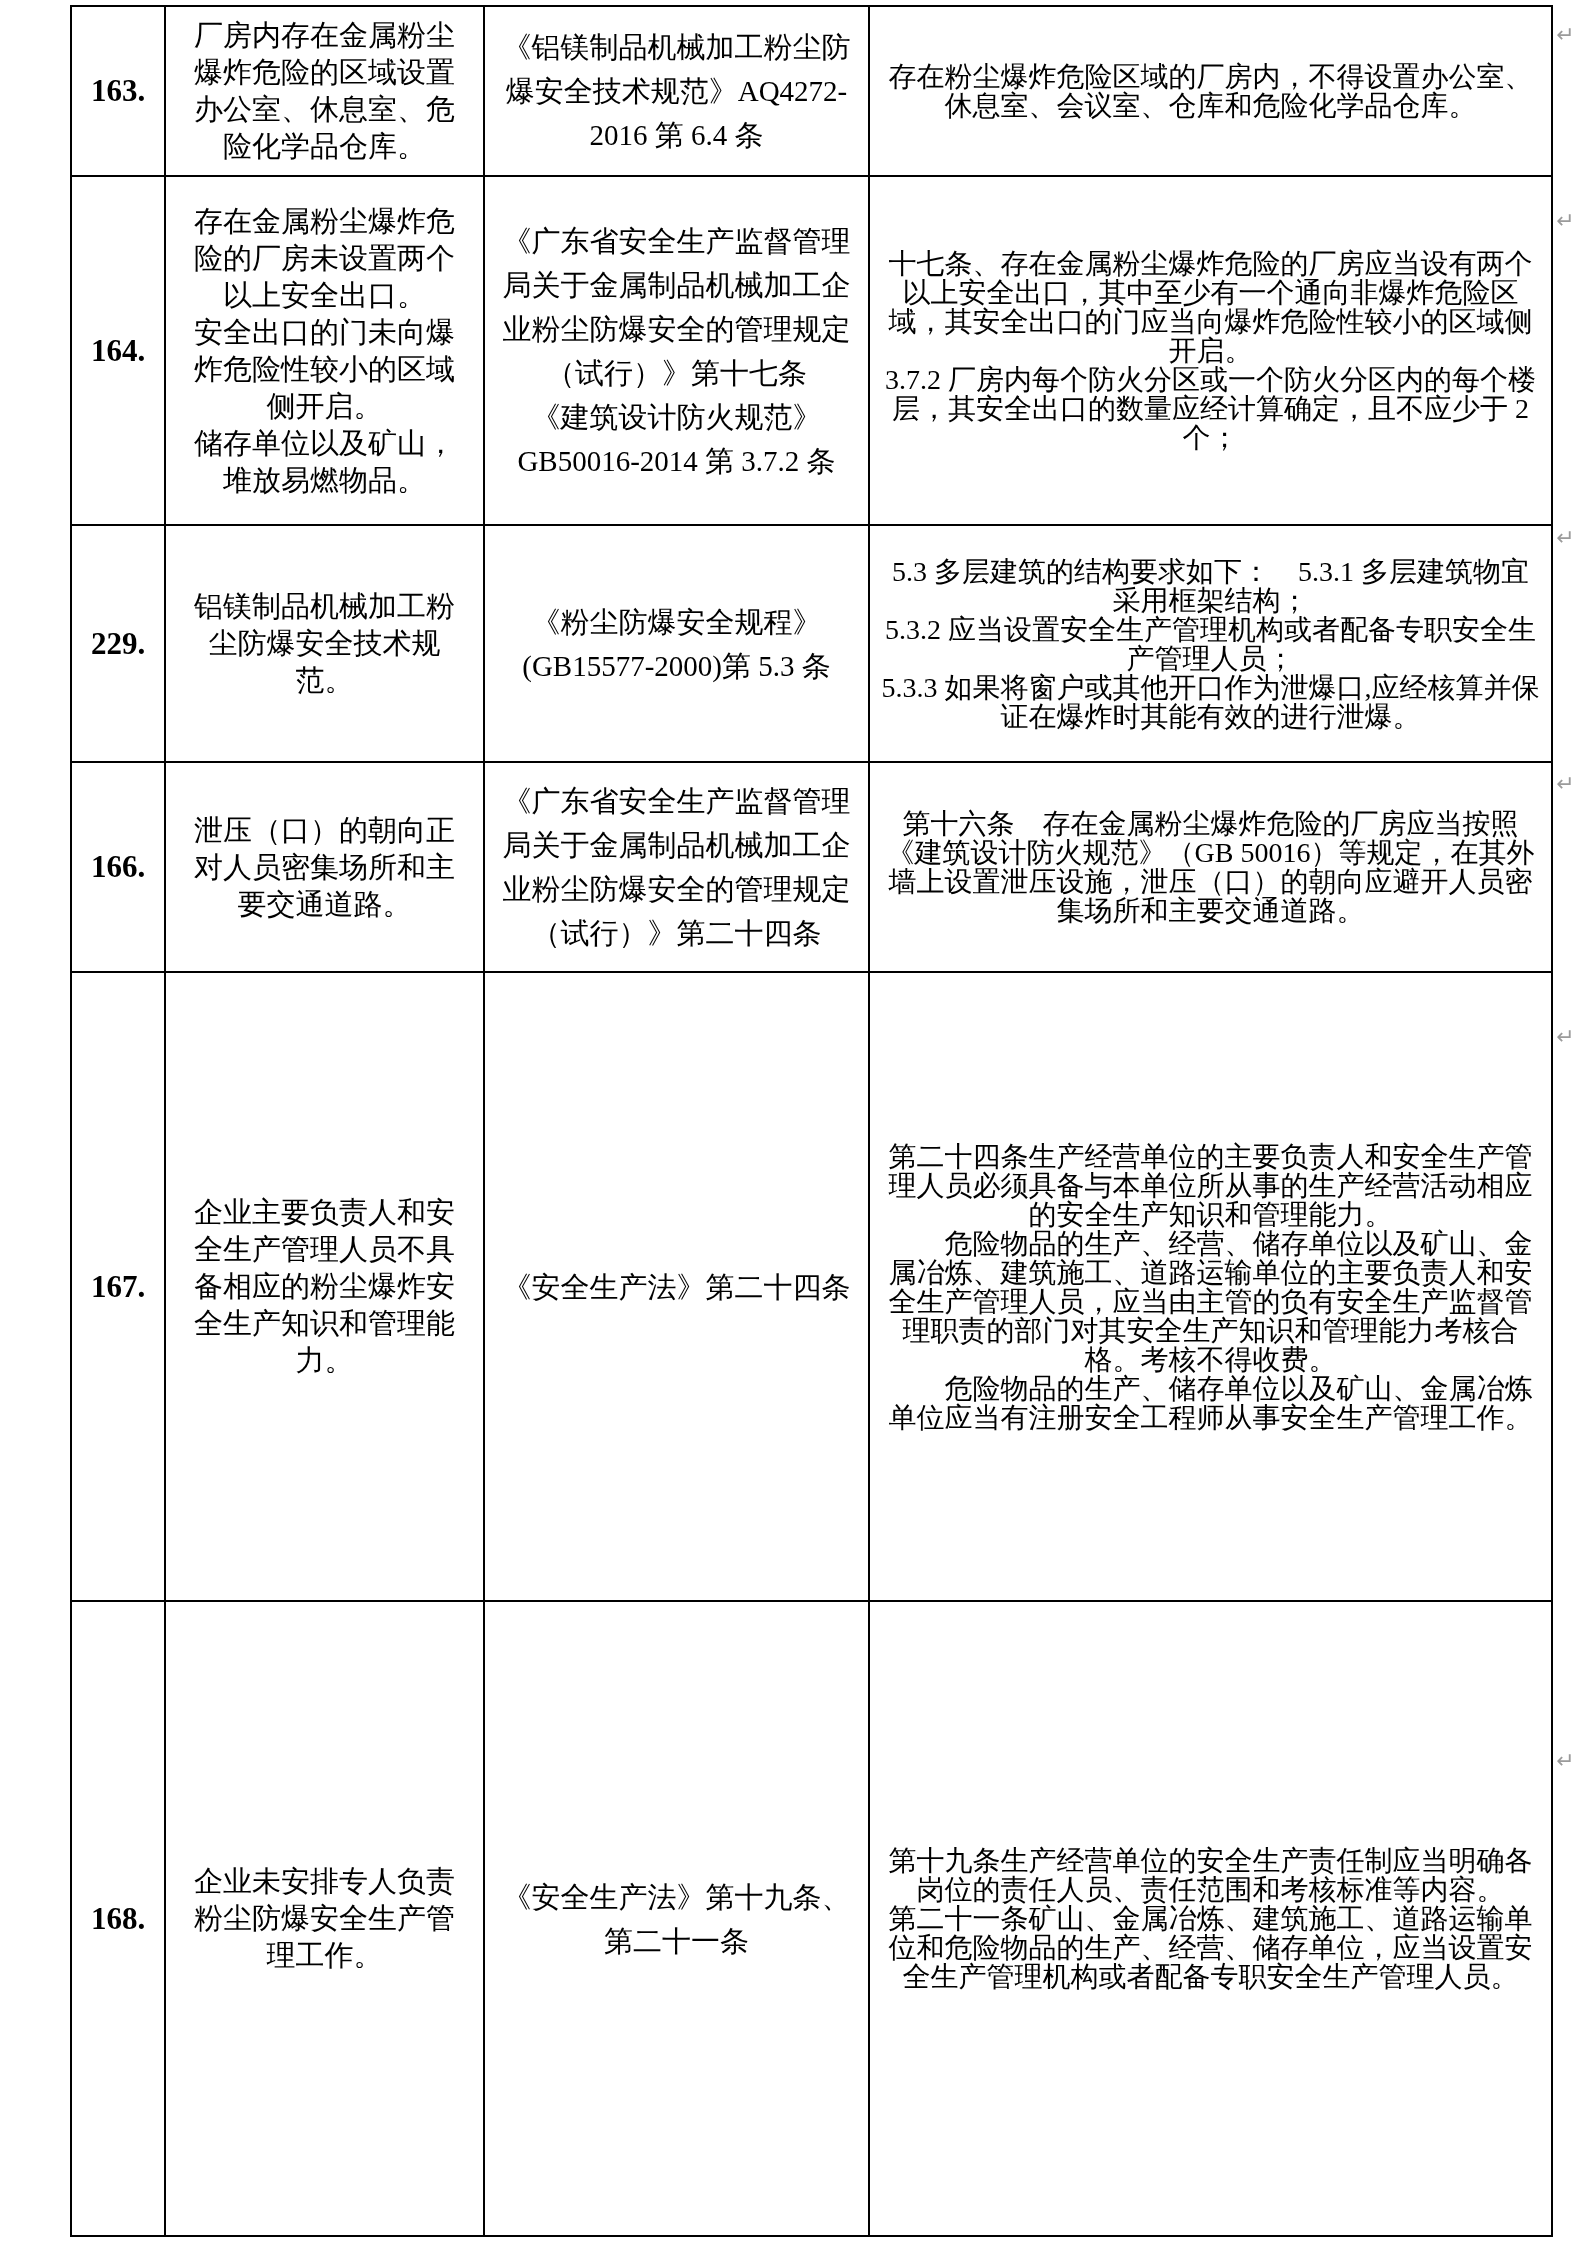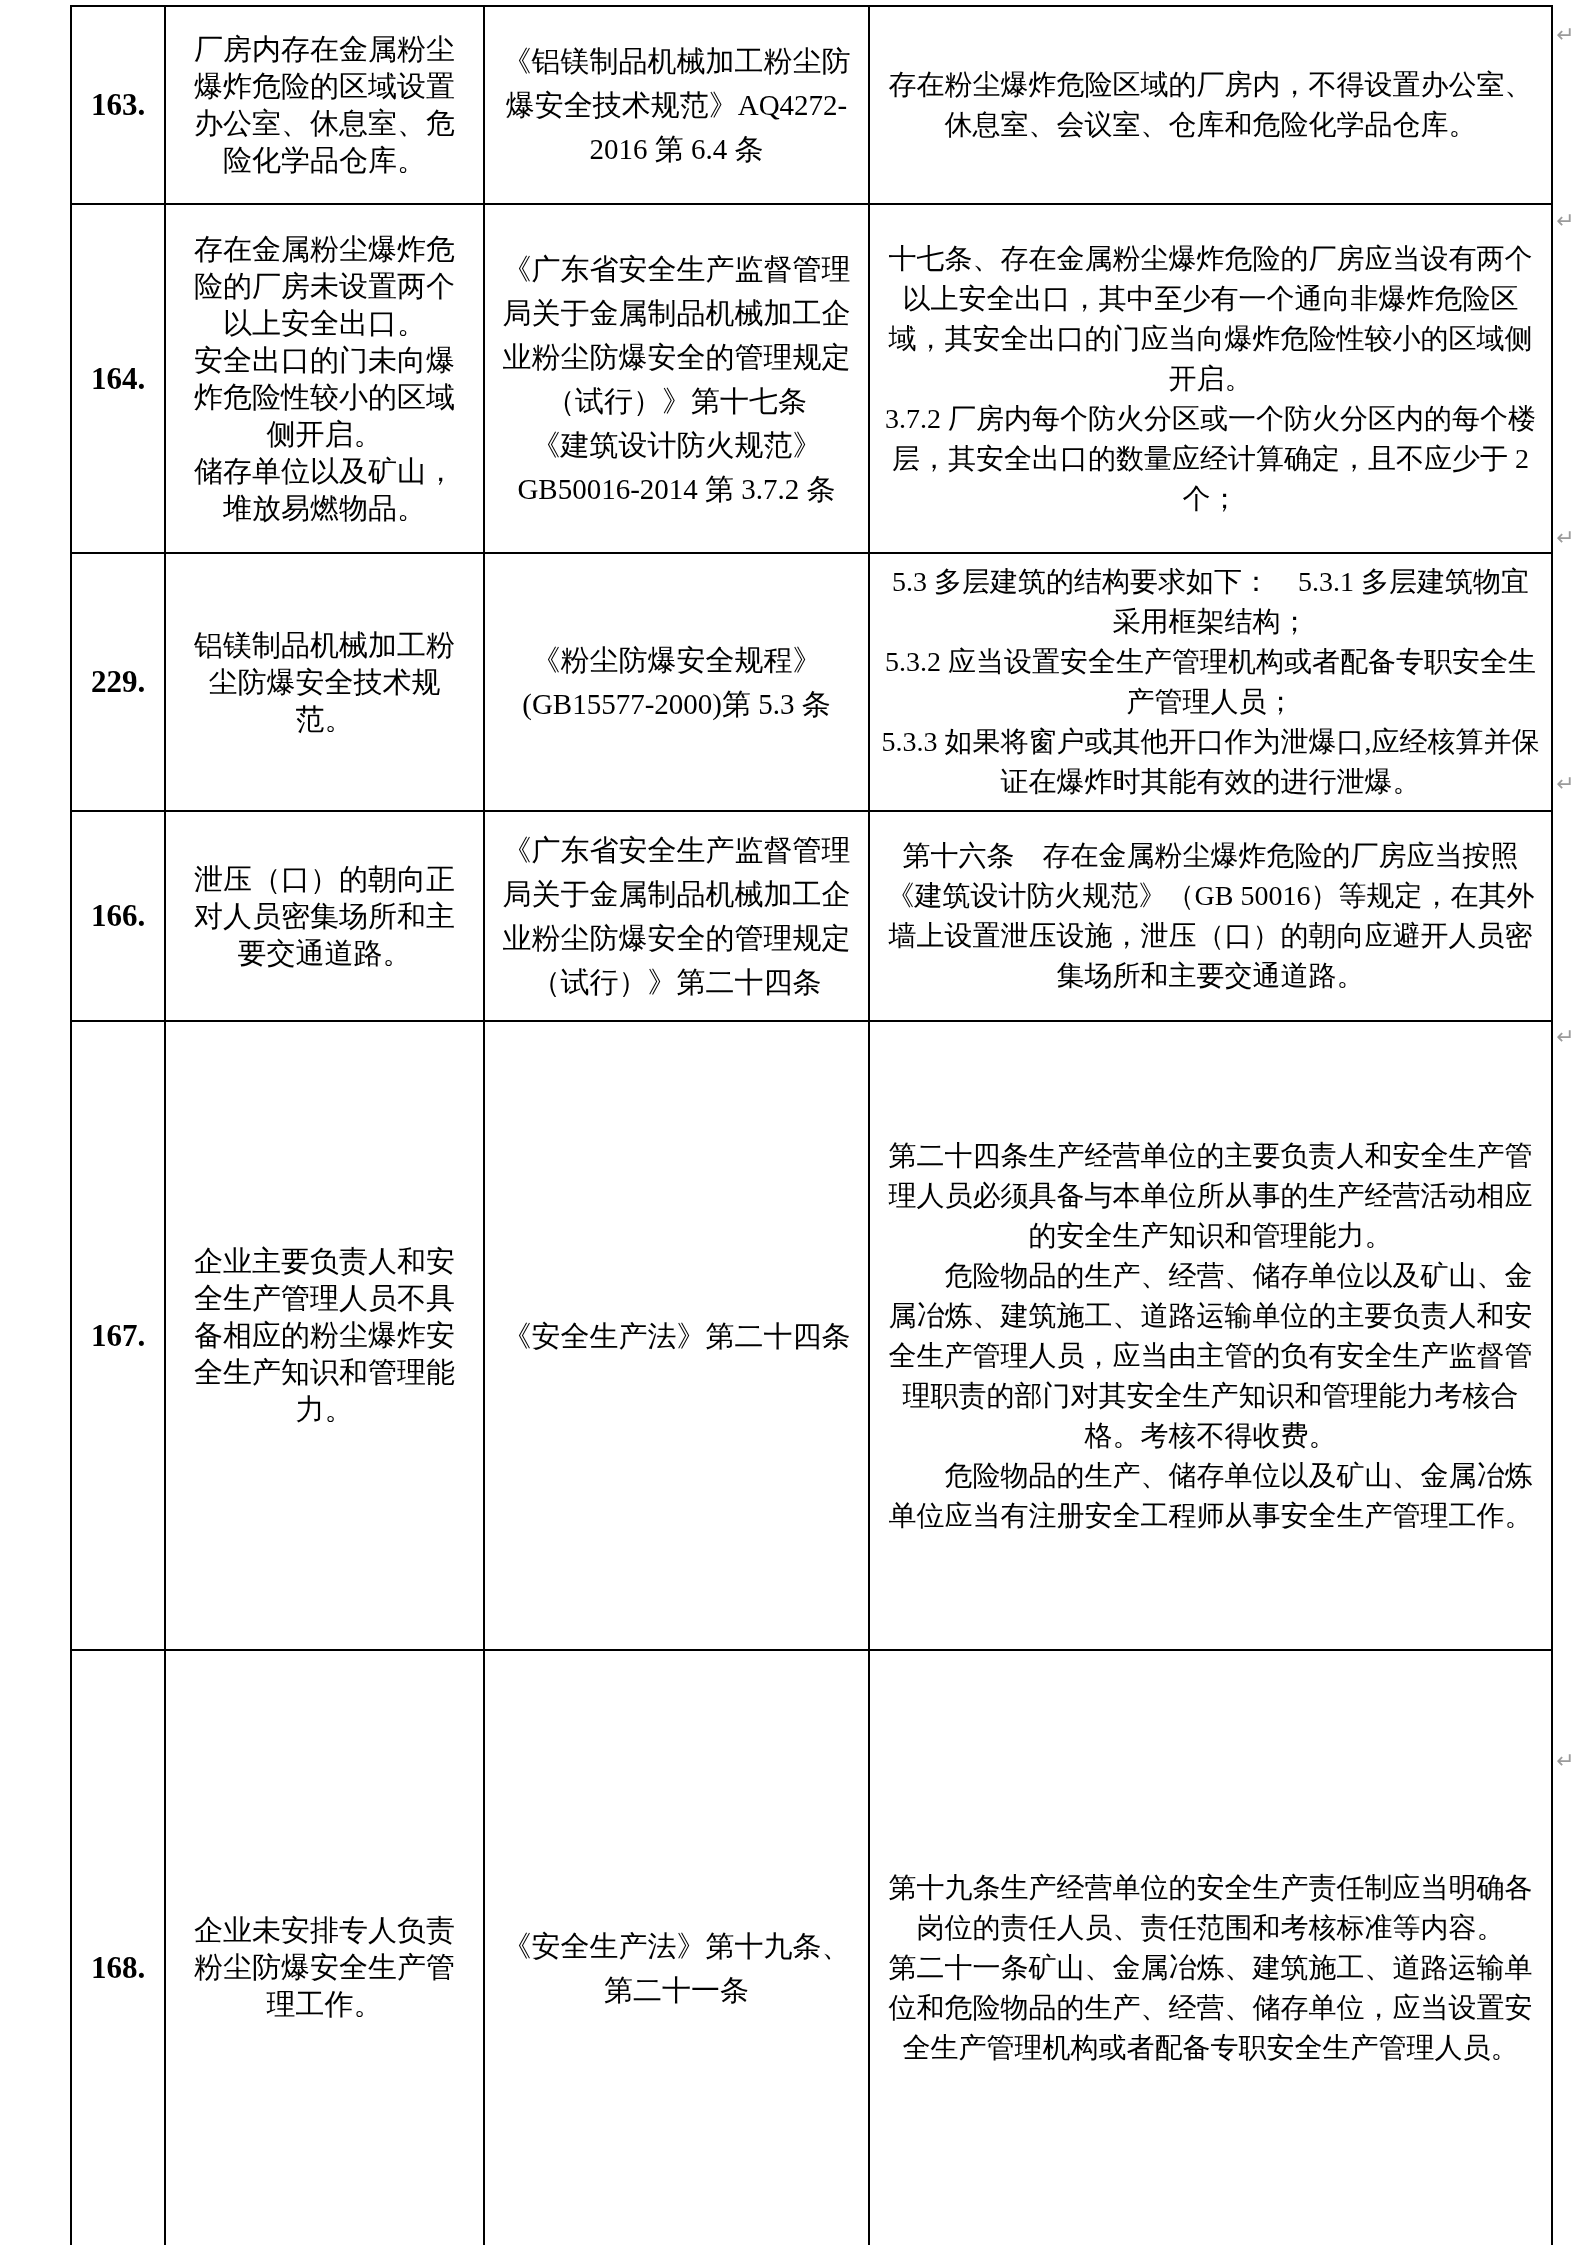--- a/index.html
+++ b/index.html
@@ -35,33 +35,33 @@
 
   td.c-no {
     text-align: center;
     font-size: 31px;
     font-weight: bold;
     padding: 0 2px;
   }
   td.c-issue {
     font-size: 29px;
     line-height: 37px;
-    padding: 24px 14px;
+    padding: 10px 14px;
     text-align: justify;
   }
   td.c-basis {
     font-size: 29px;
     line-height: 44px;
     padding: 16px 12px;
     text-align: justify;
   }
   td.c-detail {
     font-size: 28px;
-    line-height: 40px;
-    padding: 8px 10px;
+    line-height: 29px;
+    padding: 24px 10px;
     text-align: justify;
   }
   .para { margin: 0; }
 
   .pmark {
     position: absolute;
     left: 1556px;
     color: #9b9b9b;
     font-size: 22px;
     line-height: 22px;

